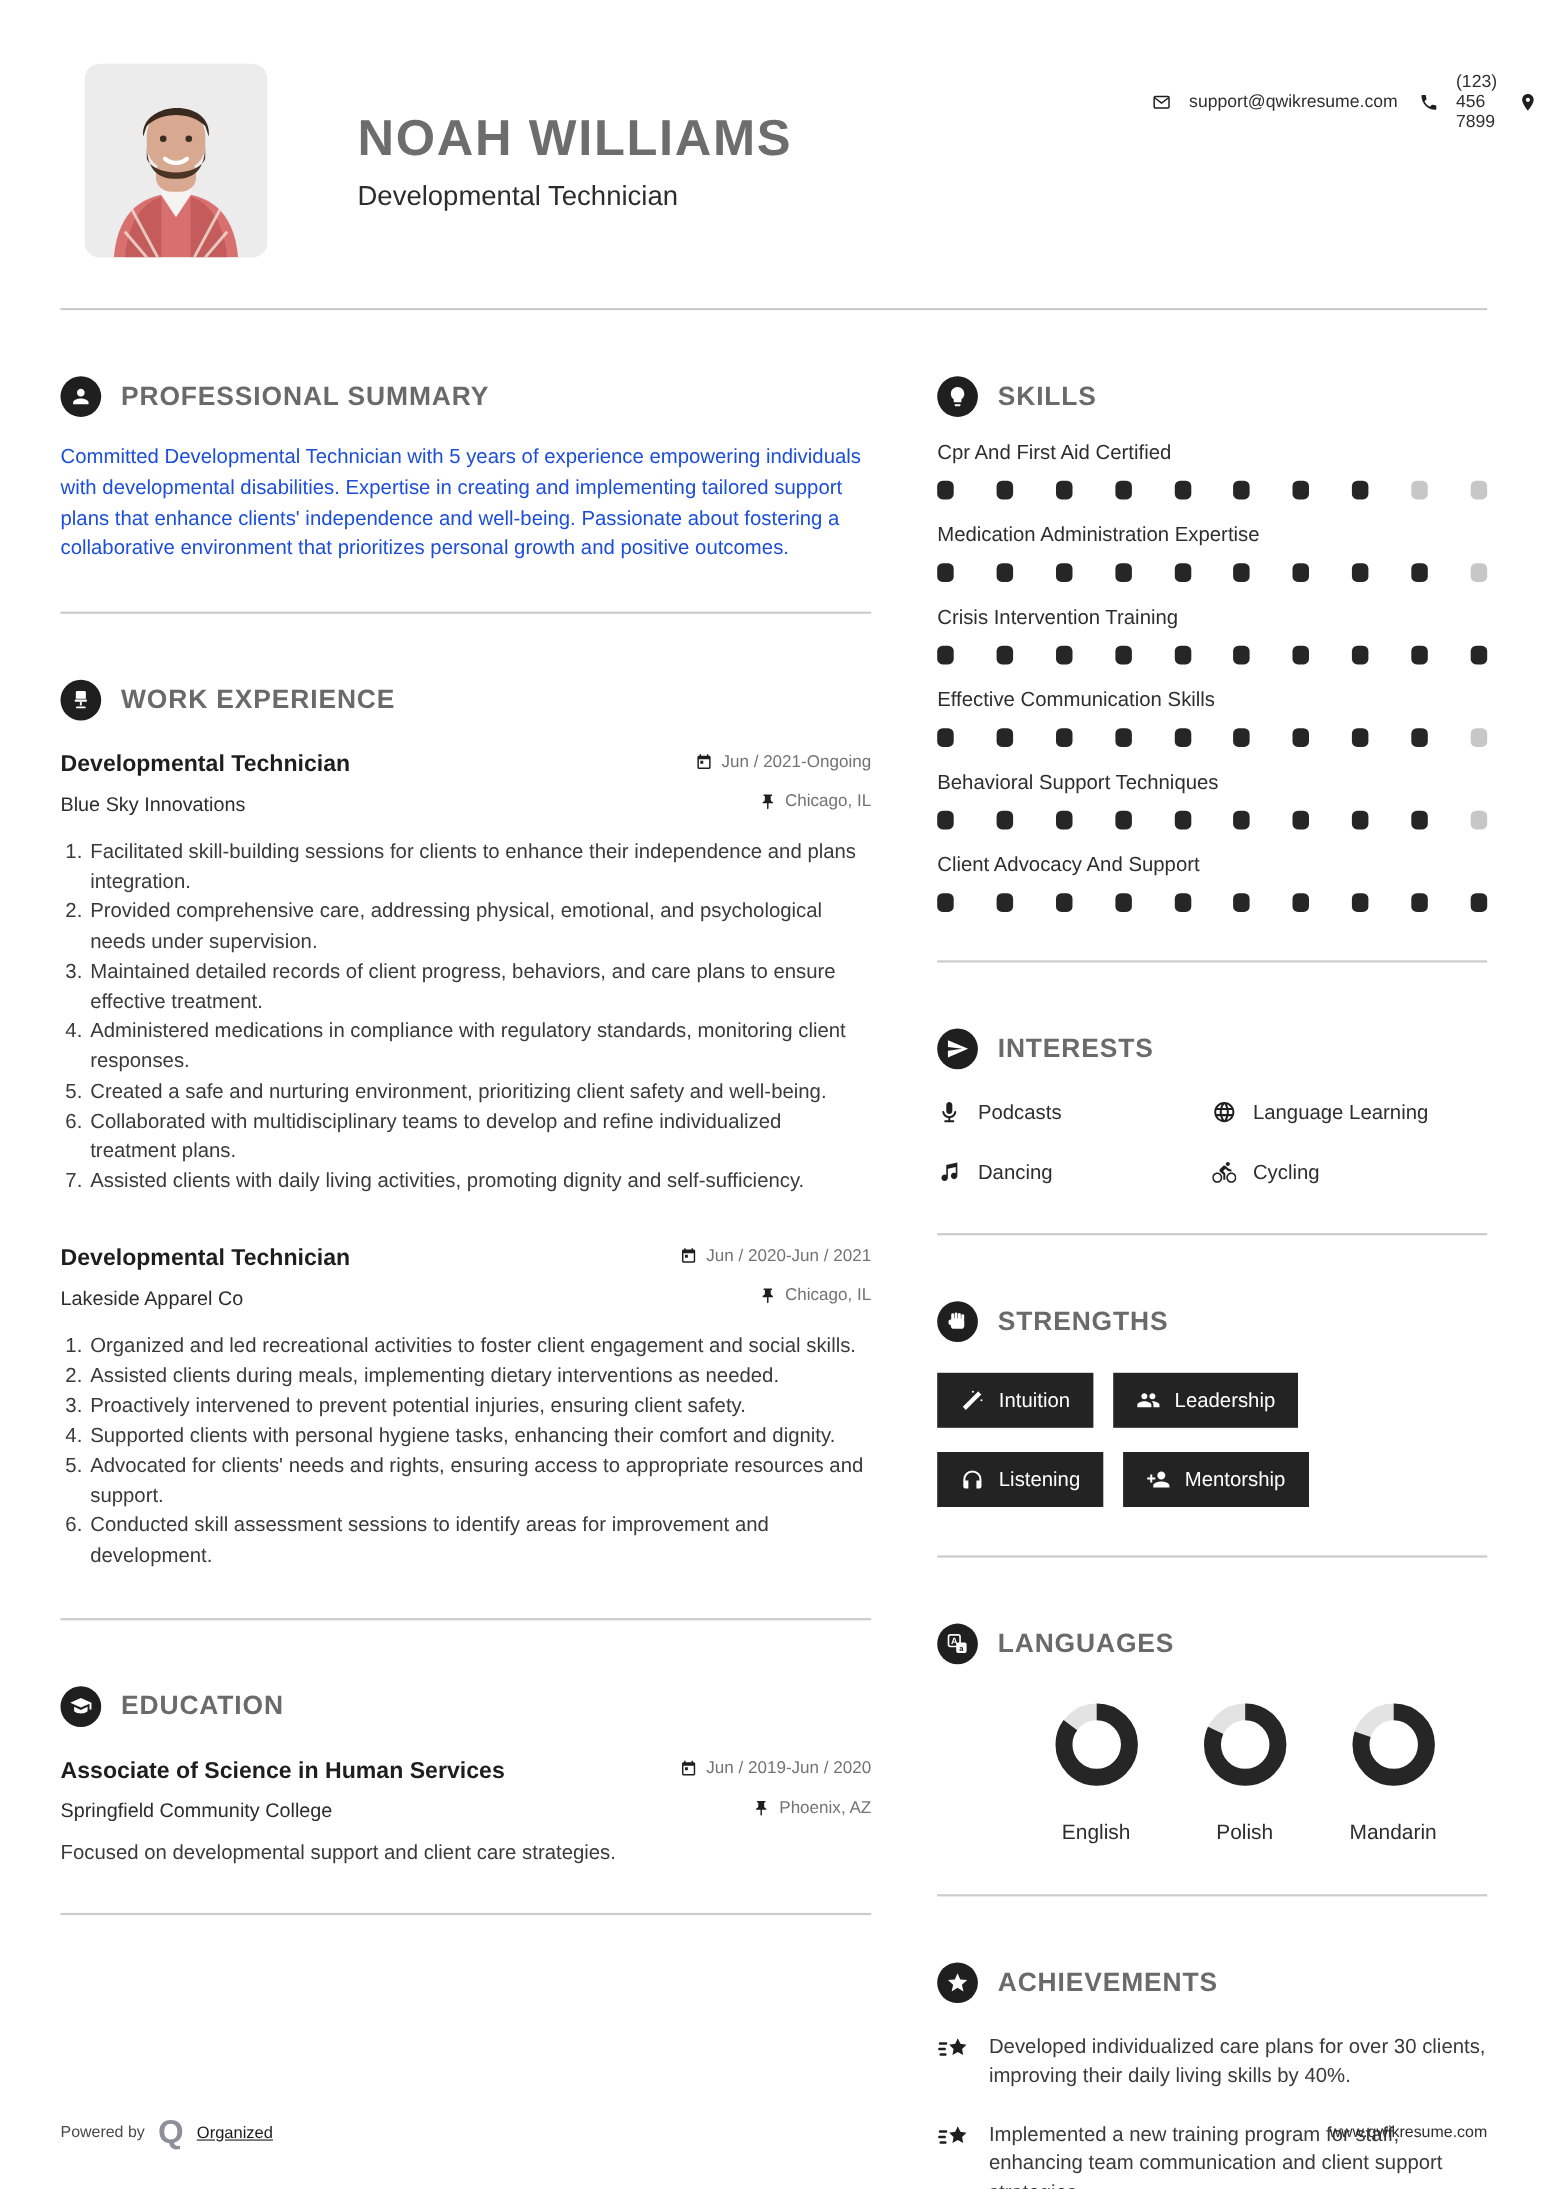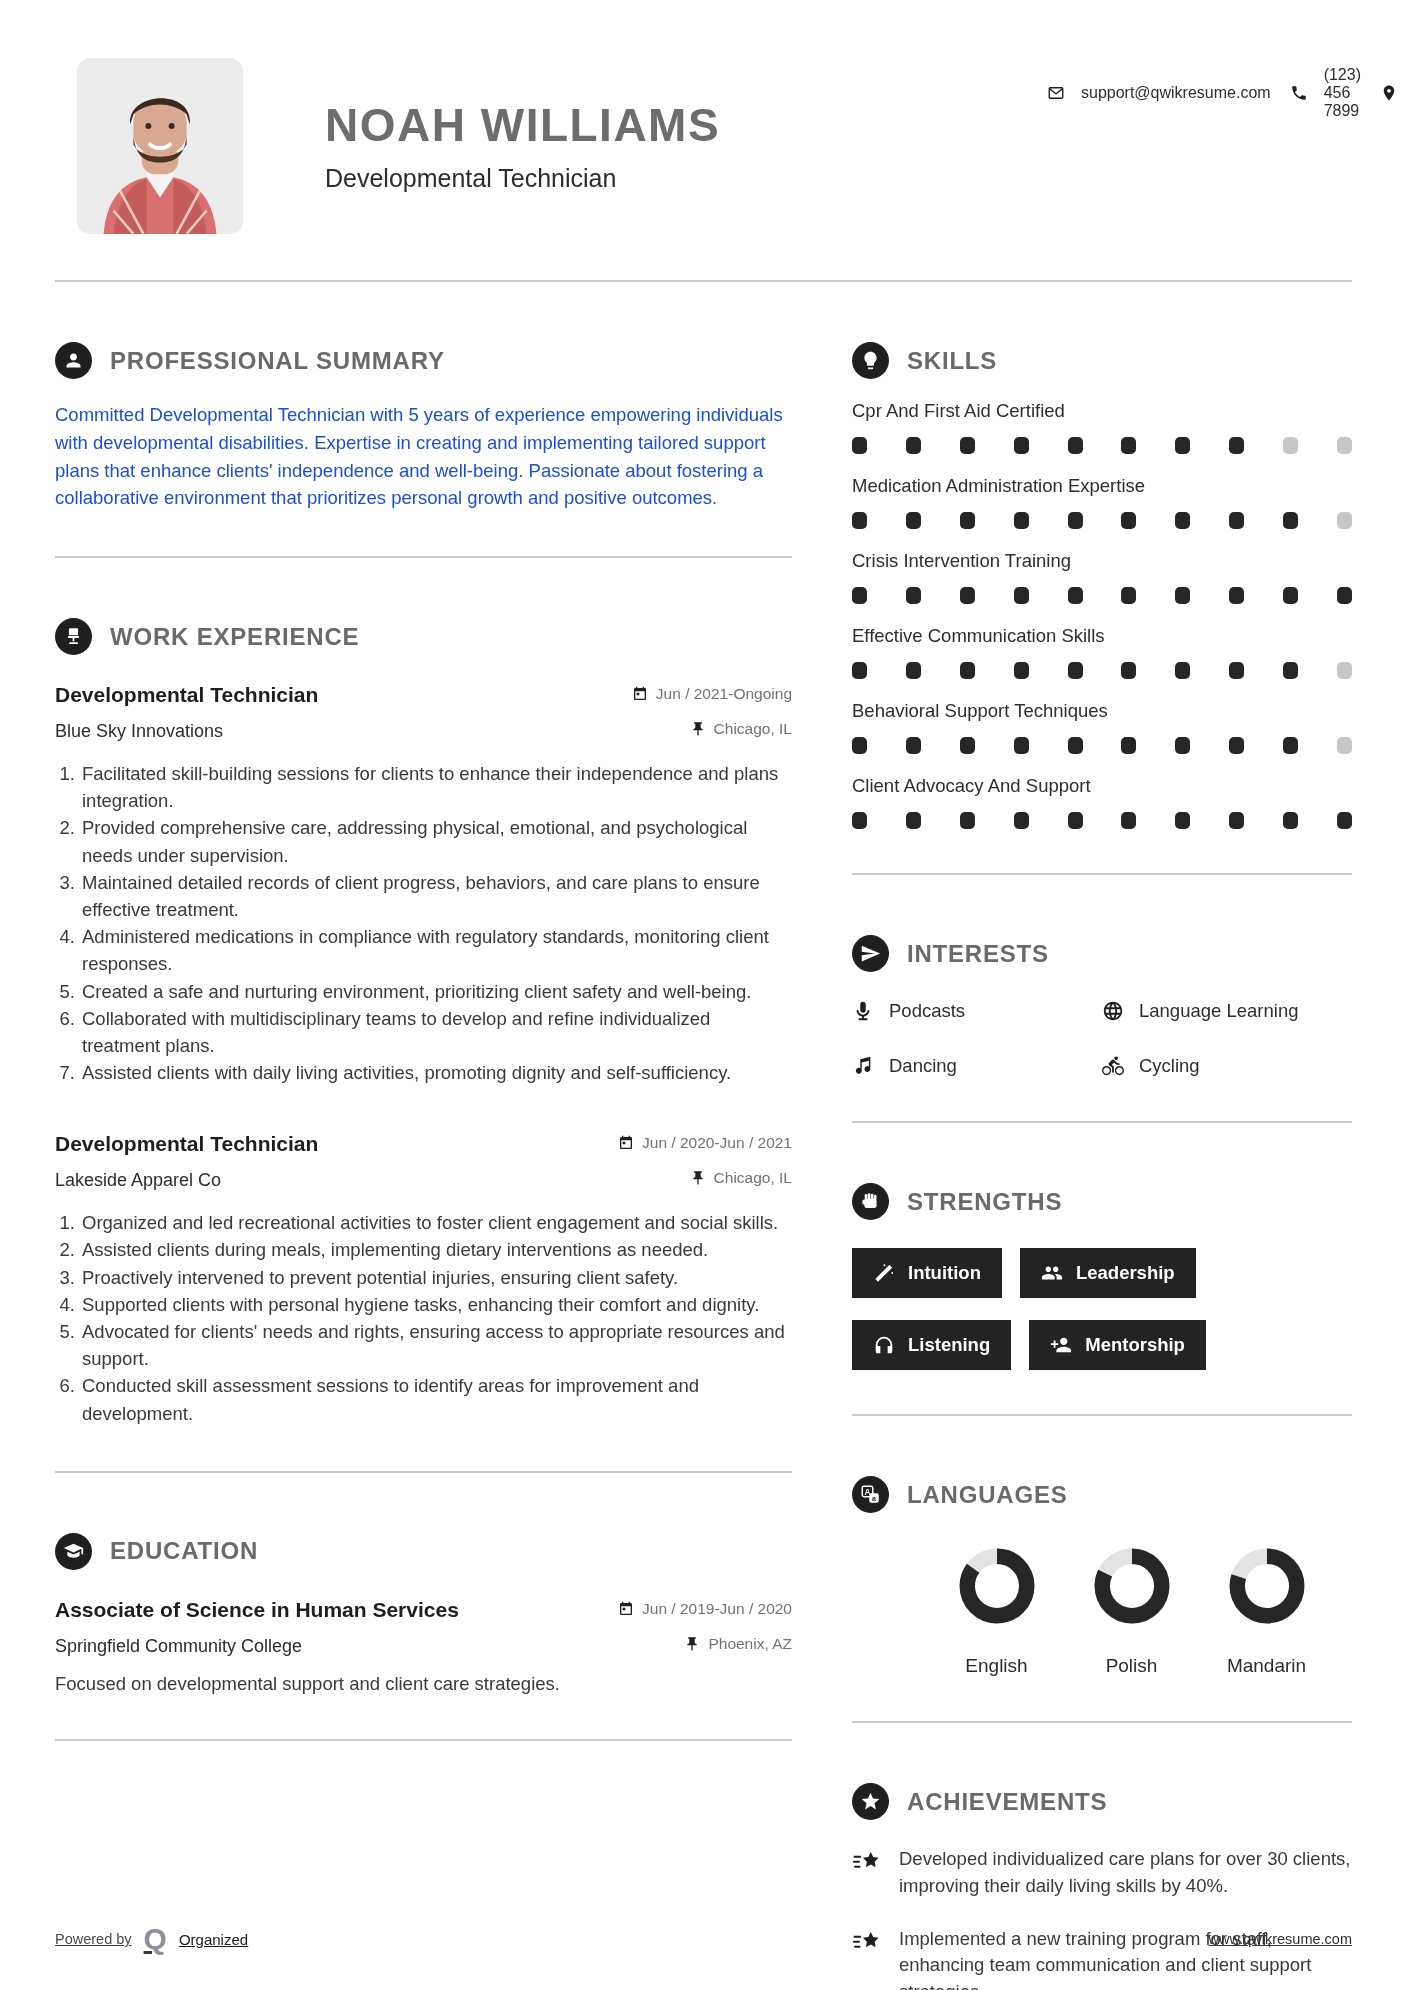--- a/index.html
+++ b/index.html
@@ -62,38 +62,38 @@
   
   .interests-grid { display:grid; grid-template-columns:1fr 1fr; row-gap:33px; margin-top:28px; }
   .interest { display:flex; align-items:center; gap:15px; font-size:18.5px; color:#2e2e2e; }
   .interest .iicon { width:22px; height:22px; color:#1f1f1f; flex:0 0 auto; }
   .interest .iicon svg { width:22px; height:22px; display:block; }
 
   
   .chips-row { display:flex; gap:18px; margin-top:22px; }
   .chips-row:first-of-type { margin-top:28px; }
   .chip { background:#232323; color:#fff; display:inline-flex; align-items:center; gap:13px;
-          padding:14px 21px; font-size:18.5px;font-weight:bold; }
+          padding:14px 21px; font-size:18.5px; }
   .chip .chicon { width:22px; height:22px; color:#fff; flex:0 0 auto; }
   .chip .chicon svg { width:22px; height:22px; display:block; }
 
   
   .langs { display:flex; justify-content:flex-end; margin-top:34px; padding-right:18px; }
   .lang { width:135px; display:flex; flex-direction:column; align-items:center; }
   .lang .lname { margin-top:26px; font-size:19px; color:#2d2d2d; }
 
   
   .ach { display:flex; gap:17px; margin-top:26px; }
   .ach .aicon { width:30px; height:30px; color:#1f1f1f; flex:0 0 auto; margin-top:2px; }
   .ach .aicon svg { width:30px; height:30px; display:block; }
   .ach .atext { font-size:18.5px; line-height:1.45; color:#3a3a3a; }
 
   
   .footer { position:absolute; bottom:36px; left:55px; right:55px;
-            display:flex; justify-content:space-between; align-items:center;text-decoration:underline; }
+            display:flex; justify-content:space-between; align-items:center; }
   .footer-left { display:flex; align-items:center; gap:12px; }
   .powered { font-size:14.5px; color:#4a4a4a; }
   .qlogo { font-size:30px; font-weight:700; color:#8f8f9a; line-height:1; }
   .brand { font-size:15px; color:#1c1c1c; text-decoration:underline; }
   .site { font-size:14.5px; color:#2e2e2e; }
 </style>
 </head>
 <body>
 
 <div class="page">

